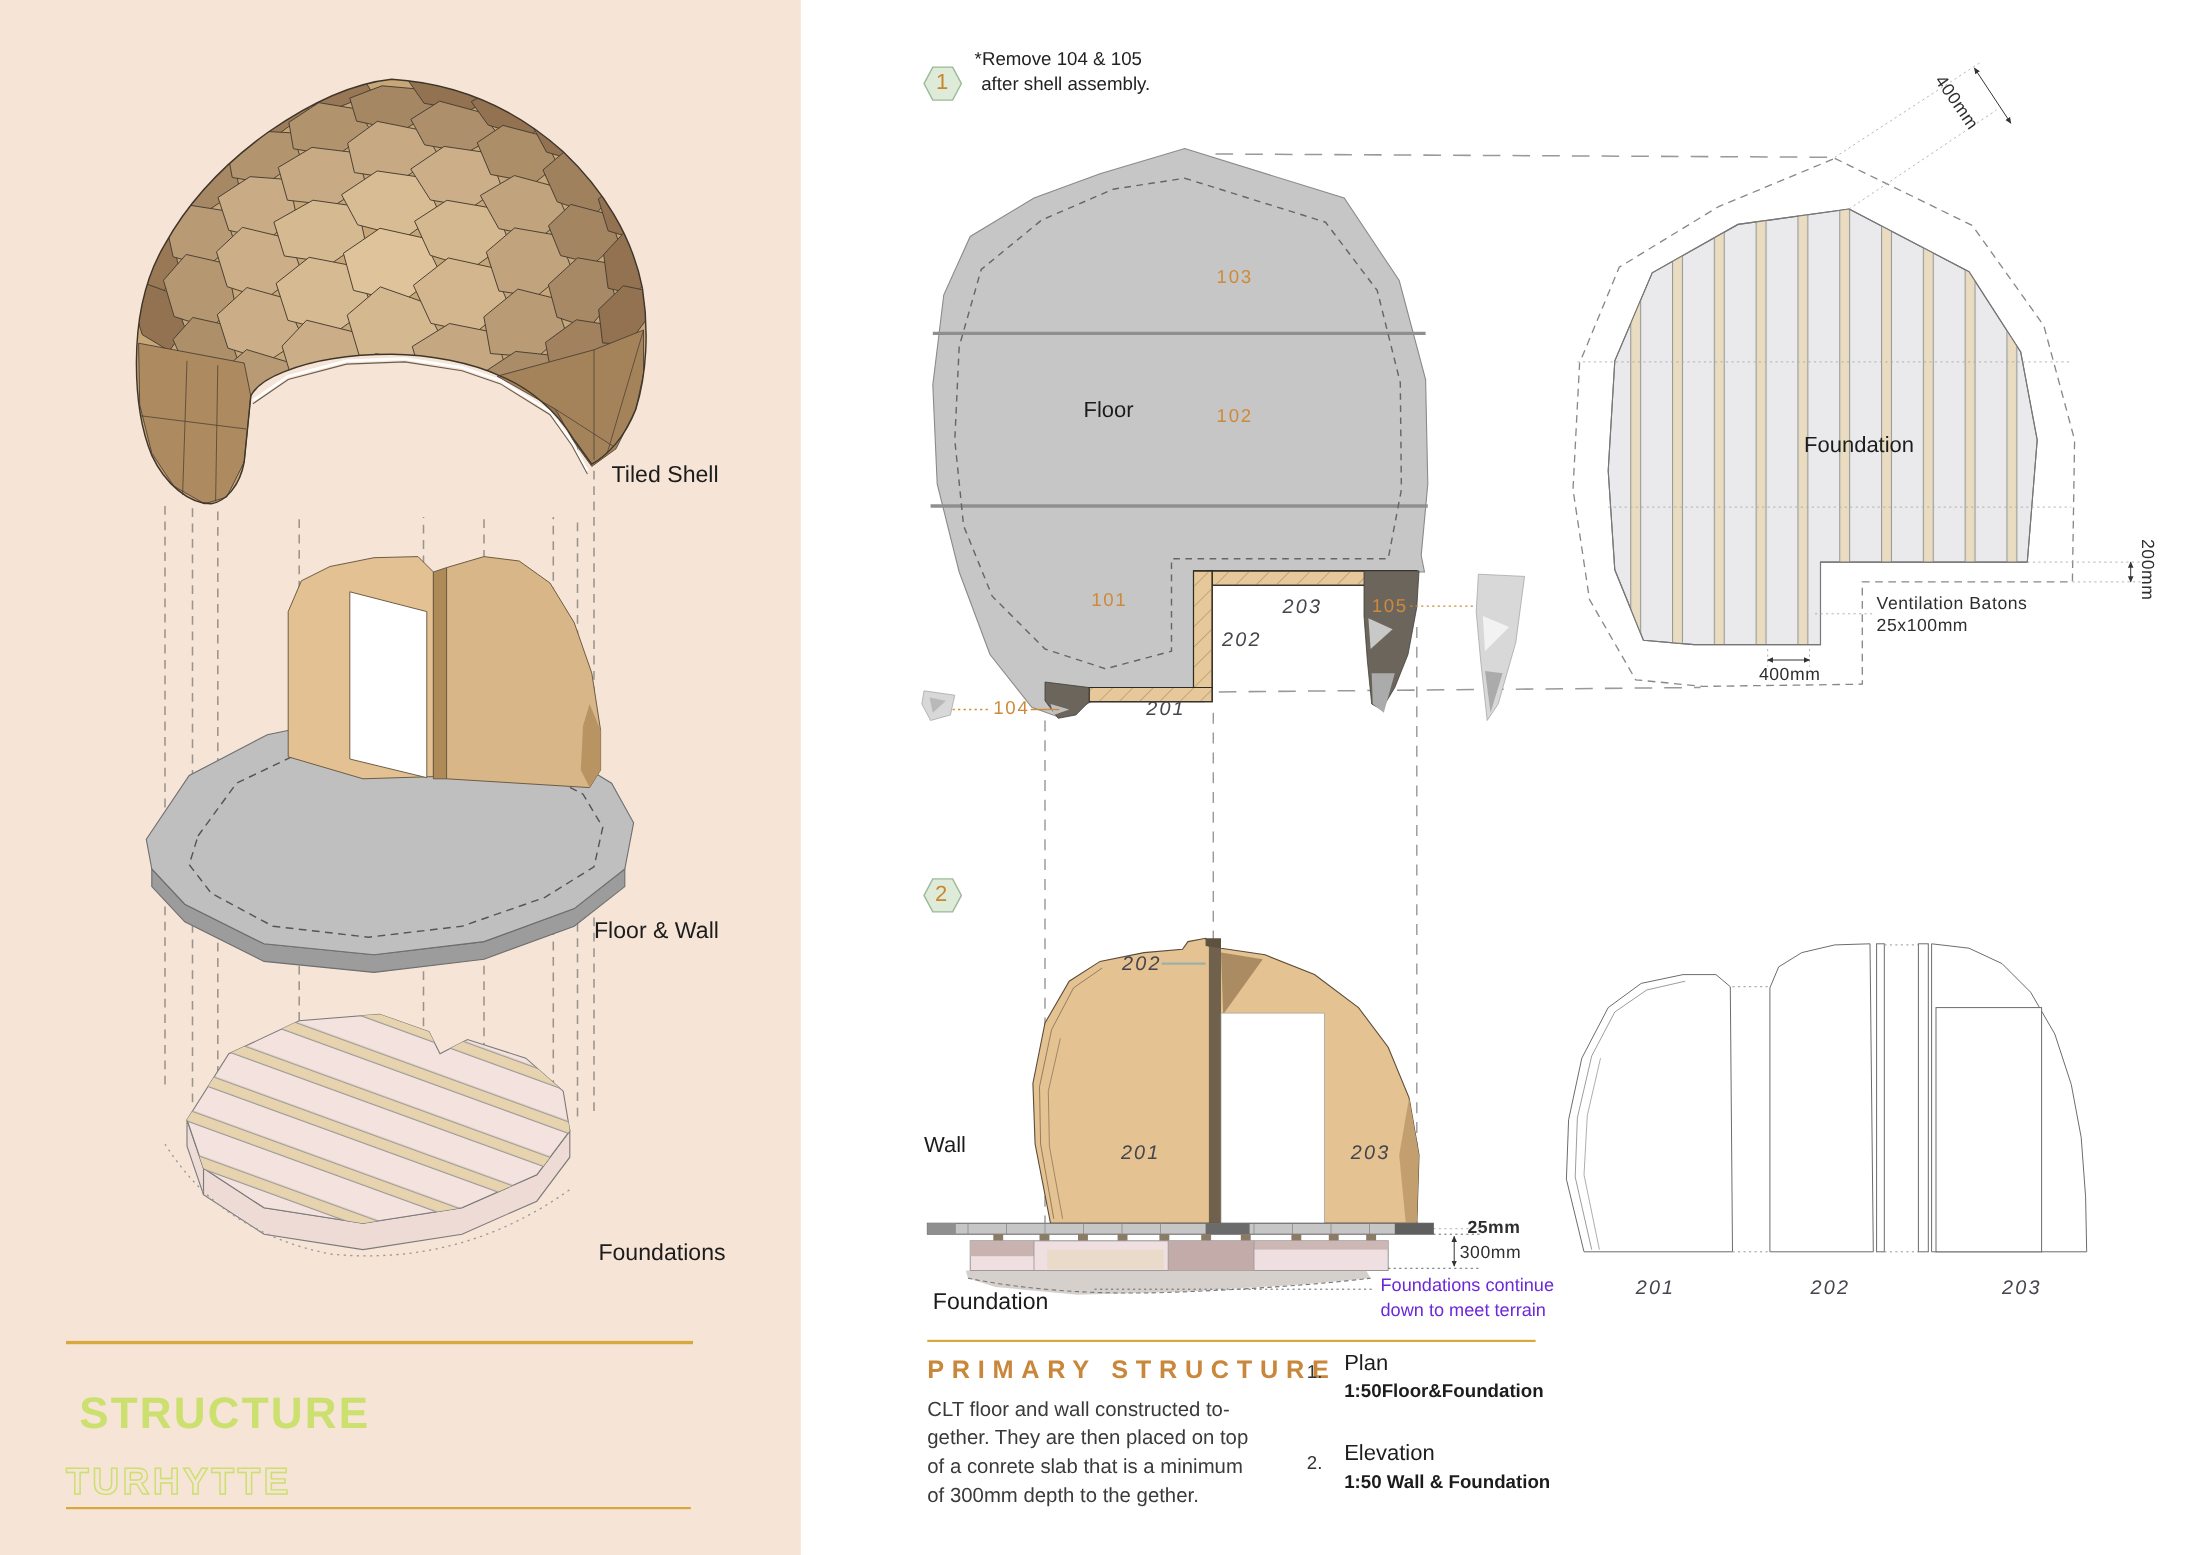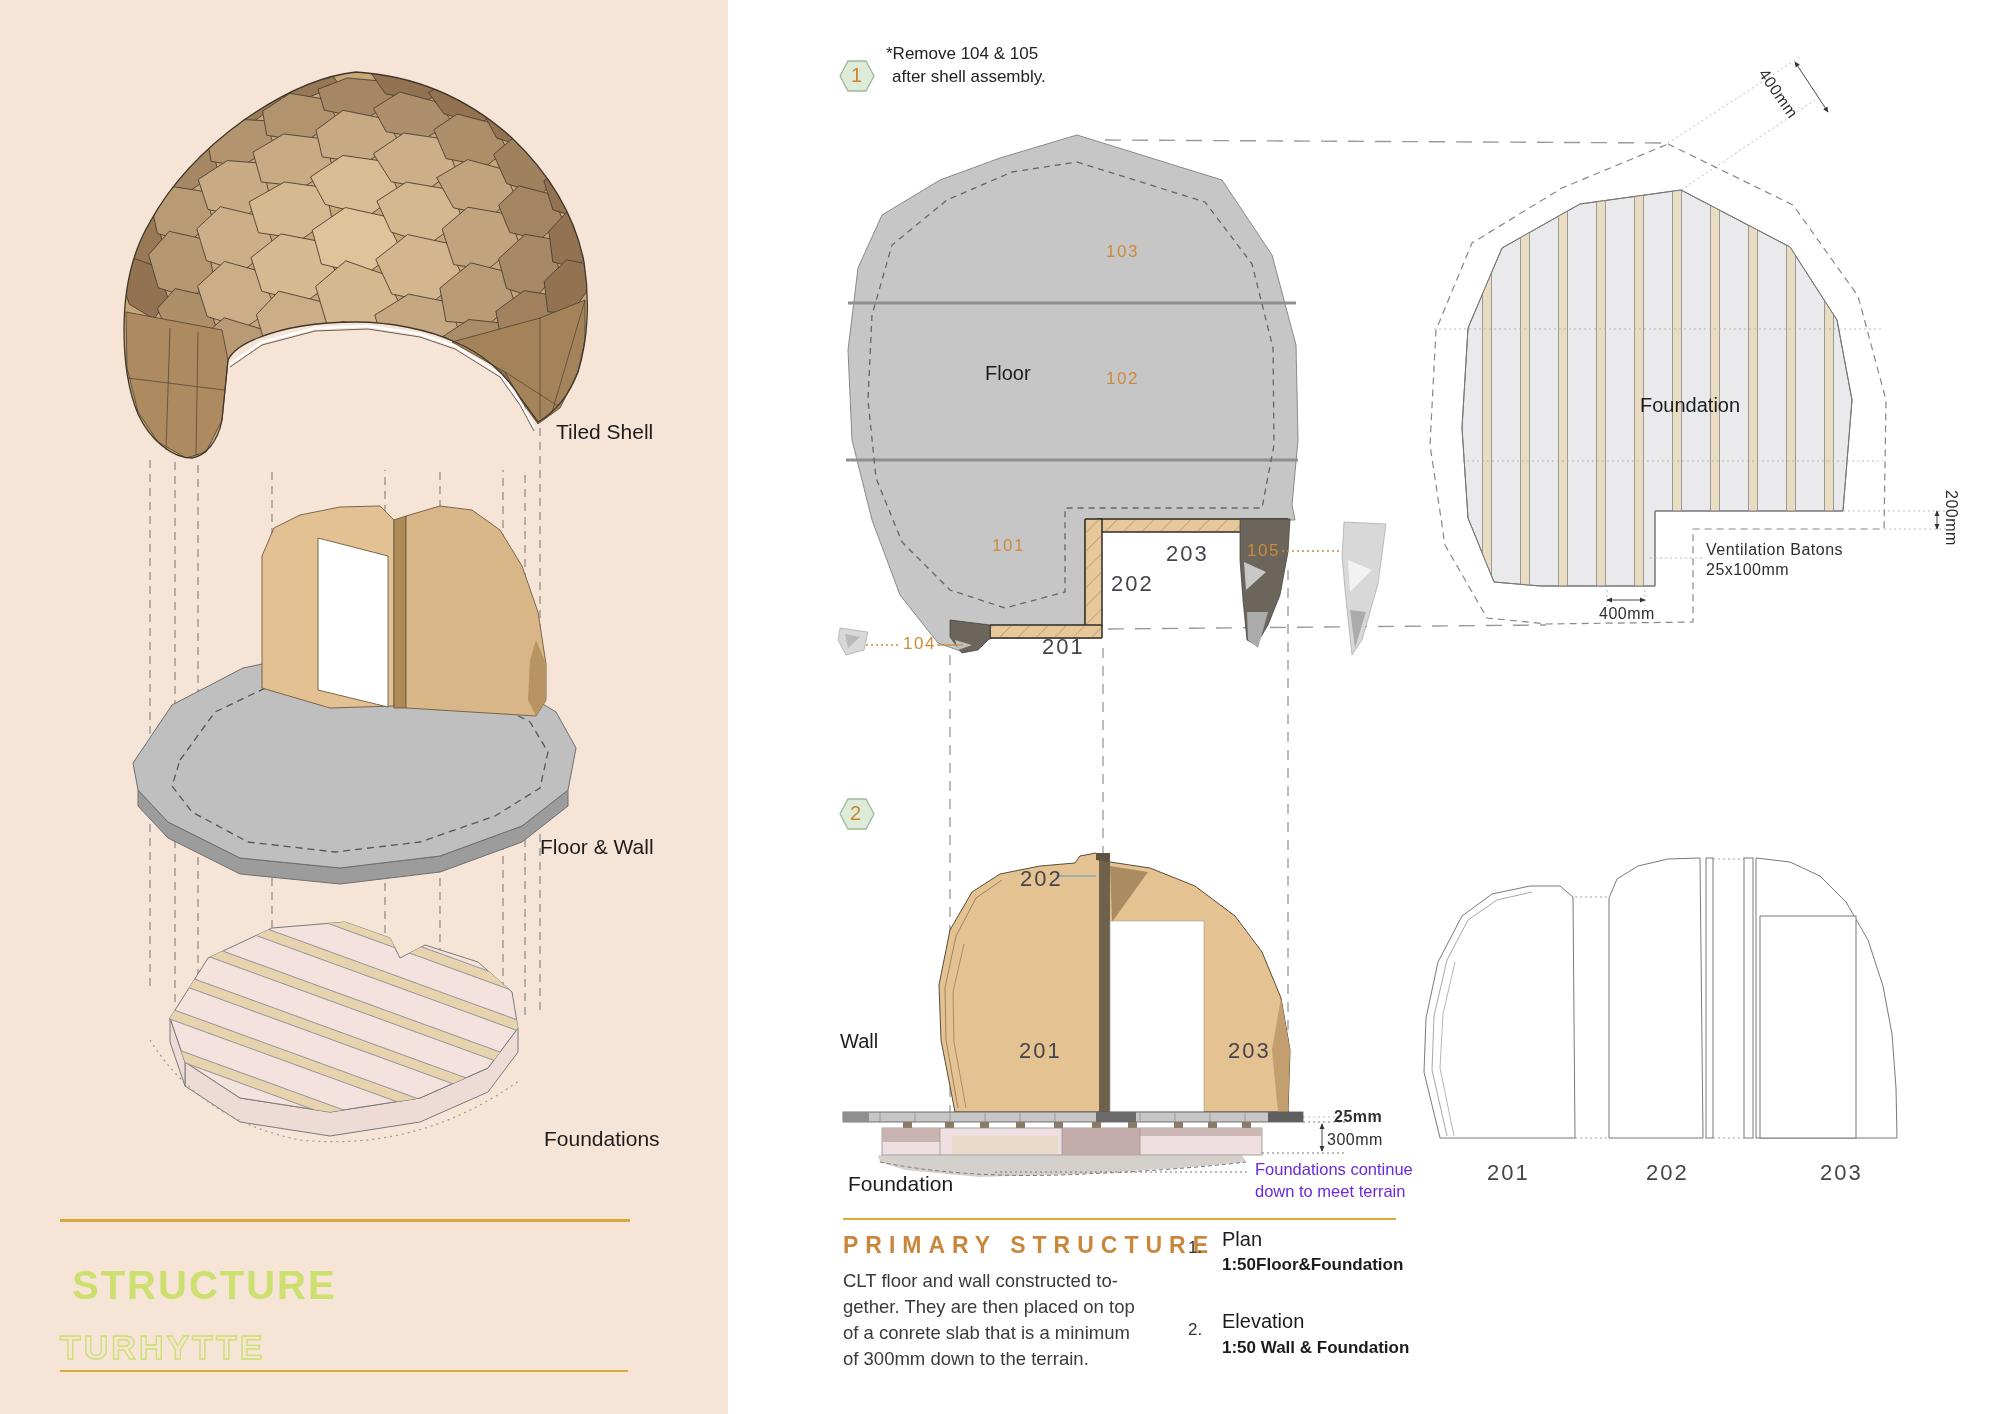--- a/index.html
+++ b/index.html
@@ -5,21 +5,21 @@
   html,body{margin:0;padding:0;background:#fff;}
   #stage{position:relative;width:2000px;height:1414px;background:#ffffff;overflow:hidden;
          font-family:"Liberation Sans",sans-serif;}
   .abs{position:absolute;}
   #left-bg{left:0;top:0;width:728px;height:1414px;background:#F6E4D7;}
   svg.art{left:0;top:0;width:2000px;height:1414px;pointer-events:none;}
   .lbl{color:#1c1c1c;font-size:21px;white-space:nowrap;}
   .small{font-size:16px;color:#2e2e2e;letter-spacing:.5px;white-space:nowrap;}
   .note{font-size:17px;color:#222;white-space:nowrap;}
   .part-orange{font-size:17px;letter-spacing:1.5px;color:#CE8A3A;white-space:nowrap;}
-  .part-dark{font-size:22px;letter-spacing:2px;color:#45454D;white-space:nowrap;}
+  .part-dark{font-size:18px;letter-spacing:2px;color:#45454D;white-space:nowrap;font-style:italic;}
   .hexnum{font-size:20px;color:#C8872F;}
   .gold-line{height:2.5px;background:#D8A83C;}
   .clt{font-size:27px;letter-spacing:3.5px;color:#E8CF6D;font-weight:400;white-space:nowrap;}
   .structure{font-size:40px;letter-spacing:2px;color:#CBE06E;font-weight:700;white-space:nowrap;}
   .turhytte{font-size:34px;letter-spacing:3px;font-weight:700;color:transparent;
             -webkit-text-stroke:1.3px #CBE06E;white-space:nowrap;}
   .ps-title{font-size:23px;font-weight:700;letter-spacing:7px;color:#C8873B;white-space:nowrap;}
   .body-line{font-size:18.5px;line-height:26.5px;color:#3A3A3A;white-space:nowrap;}
   .item-num{font-size:17px;color:#333;}
   .item-name{font-size:20px;color:#1c1c1c;}
@@ -372,20 +372,20 @@
 
   <div class="abs part-dark" style="left:1487px;top:1160px;">201</div>
   <div class="abs part-dark" style="left:1646px;top:1160px;">202</div>
   <div class="abs part-dark" style="left:1820px;top:1160px;">203</div>
 
   <div class="abs gold-line" style="left:843px;top:1218px;width:553px;height:2px;"></div>
   <div class="abs ps-title" style="left:843px;top:1232px;">PRIMARY STRUCTURE</div>
   <div class="abs body-line" style="left:843px;top:1268px;">CLT floor and wall constructed to-</div>
   <div class="abs body-line" style="left:843px;top:1294px;">gether. They are then placed on top</div>
   <div class="abs body-line" style="left:843px;top:1320px;">of a conrete slab that is a minimum</div>
-  <div class="abs body-line" style="left:843px;top:1346px;">of 300mm down to the terrain.</div>
+  <div class="abs body-line" style="left:843px;top:1346px;">of 300mm depth to the gether.</div>
   <div class="abs item-num" style="left:1188px;top:1238px;">1.</div>
   <div class="abs item-name" style="left:1222px;top:1228px;">Plan</div>
   <div class="abs item-scale" style="left:1222px;top:1255px;">1:50Floor&amp;Foundation</div>
   <div class="abs item-num" style="left:1188px;top:1320px;">2.</div>
   <div class="abs item-name" style="left:1222px;top:1310px;">Elevation</div>
   <div class="abs item-scale" style="left:1222px;top:1338px;">1:50 Wall &amp; Foundation</div>
 </div>
 
 </body></html>

